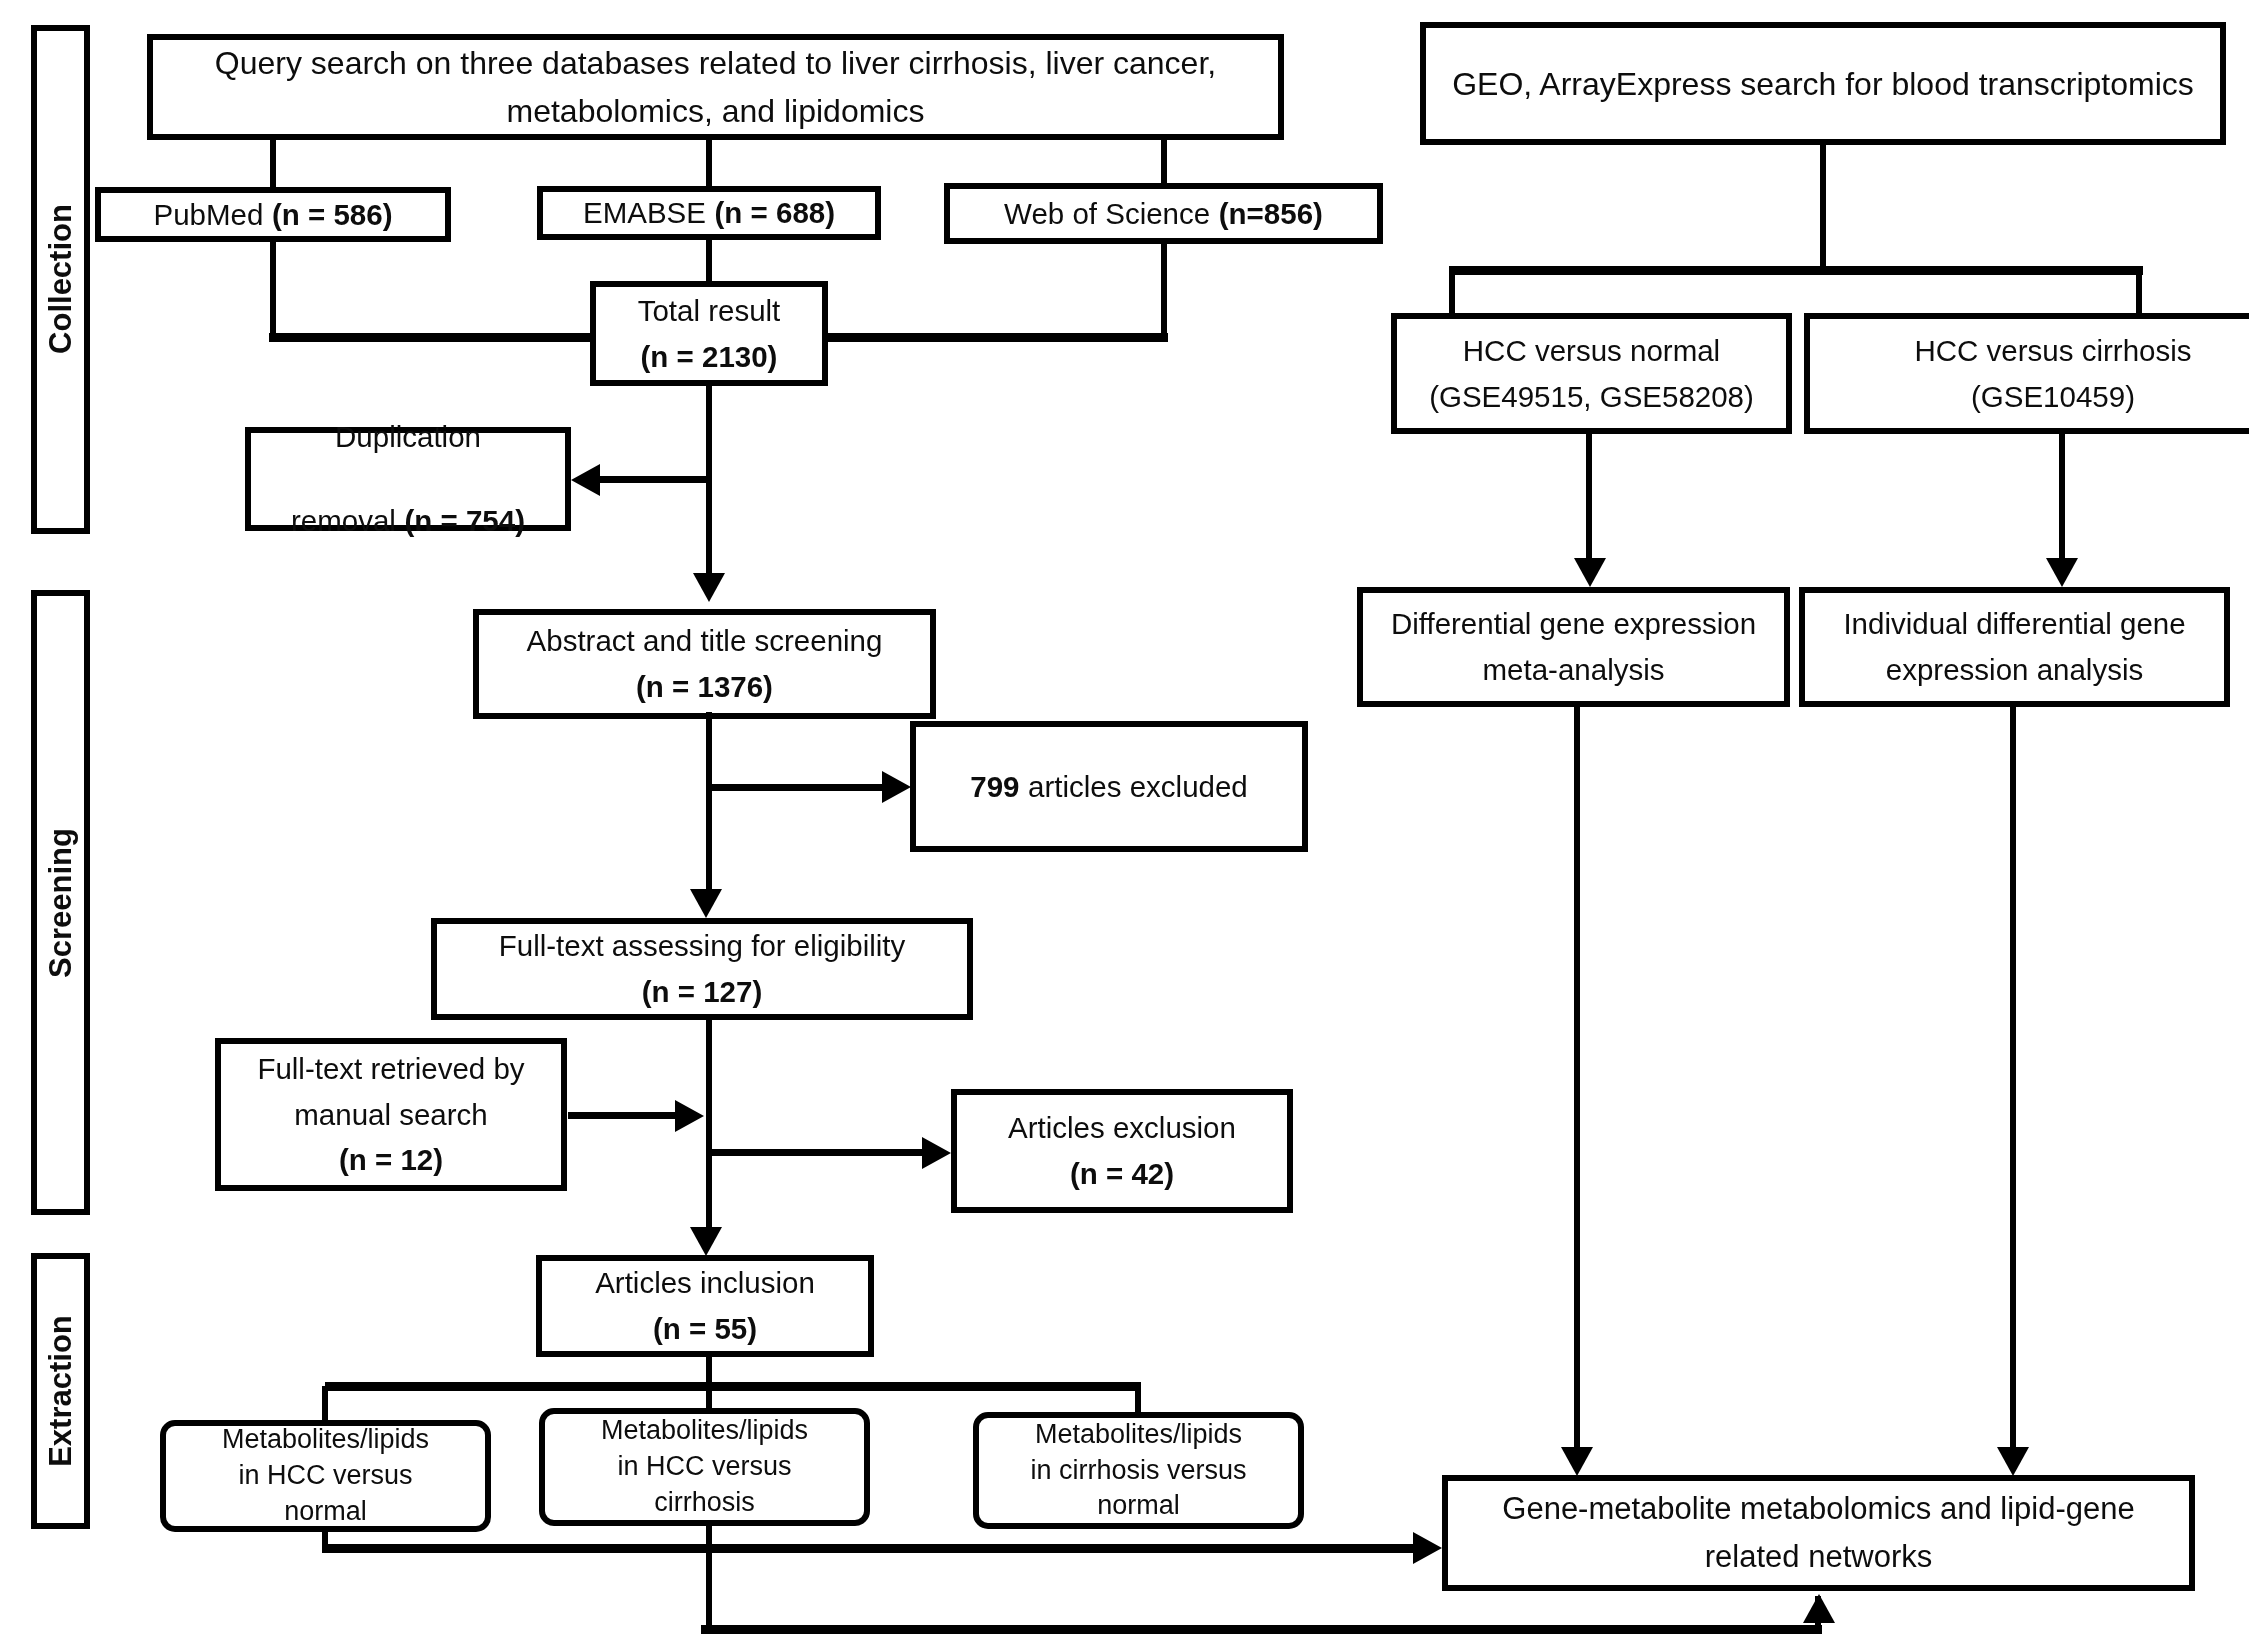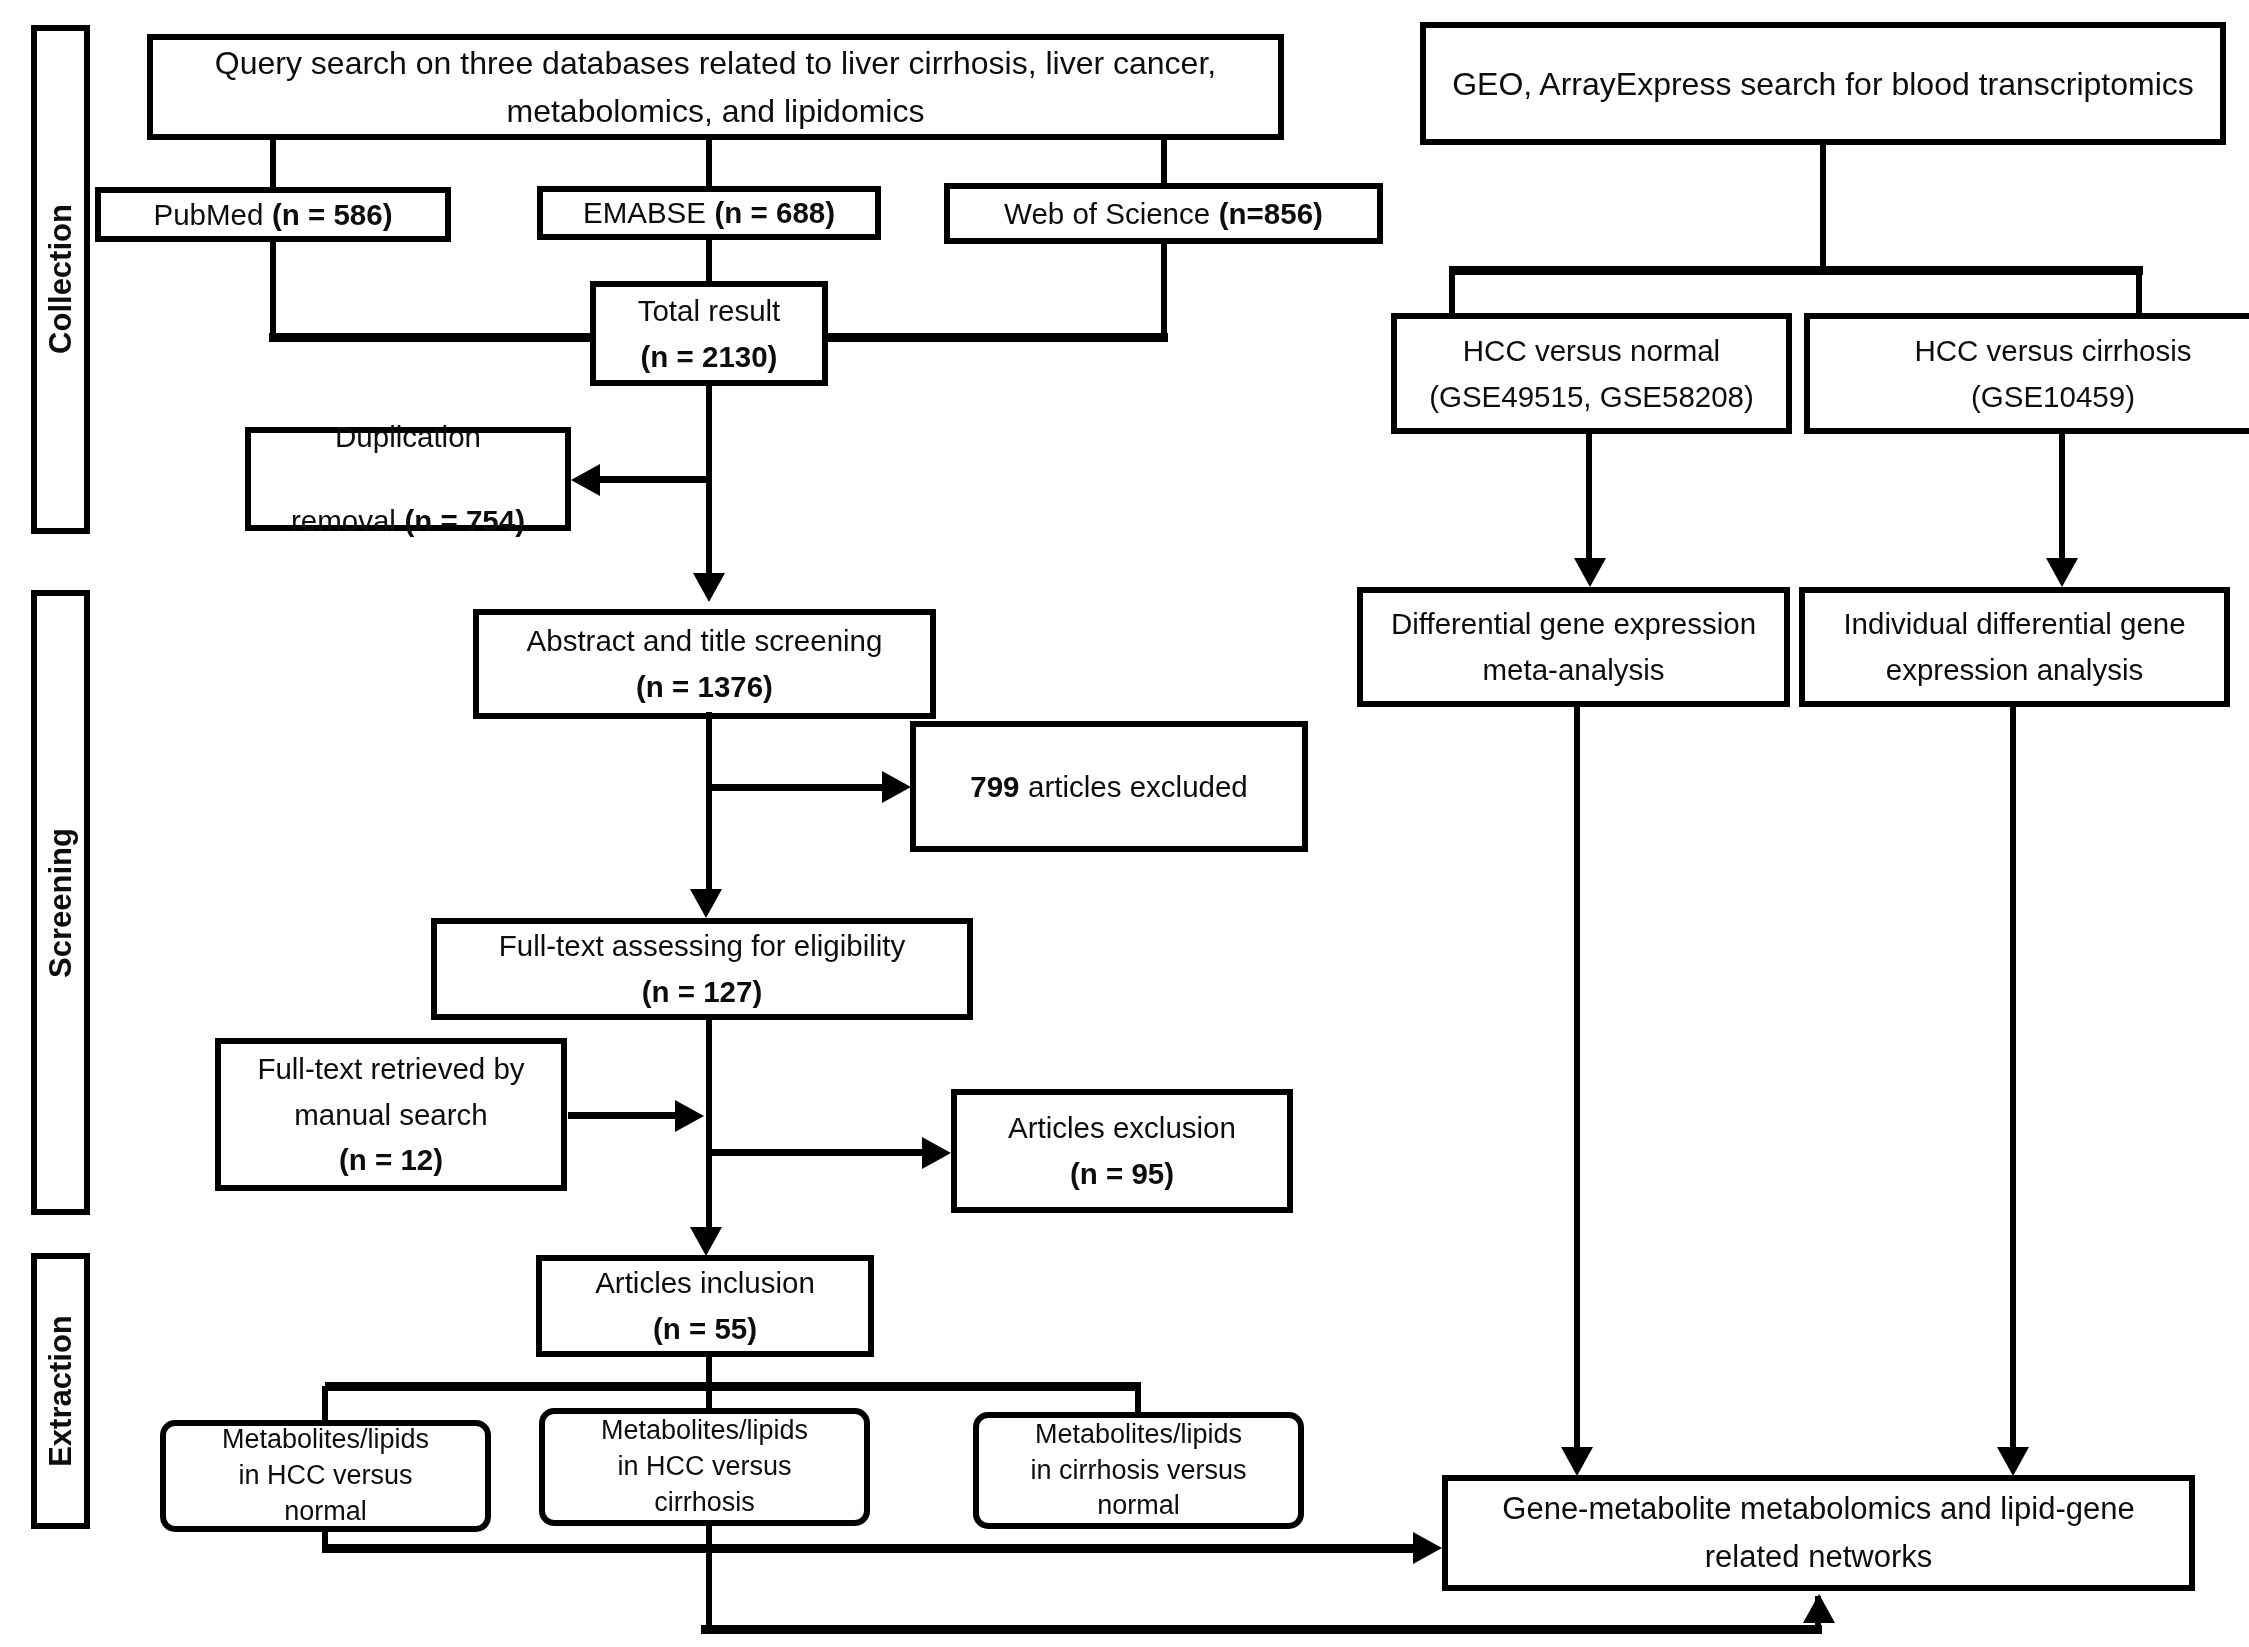--- a/index.html
+++ b/index.html
@@ -120,21 +120,21 @@
   </div>
 
   <div class="box" style="left:215px; top:1038px; width:352px; height:153px;">
     <div>Full-text retrieved by</div>
     <div>manual search</div>
     <div class="b">(n = 12)</div>
   </div>
 
   <div class="box" style="left:951px; top:1089px; width:342px; height:124px;">
     <div>Articles exclusion</div>
-    <div class="b">(n = 95)</div>
+    <div class="b">(n = 42)</div>
   </div>
 
   <div class="box" style="left:536px; top:1255px; width:338px; height:102px;align-items:center;">
     <div>Articles inclusion</div>
     <div class="b">(n = 55)</div>
   </div>
 
   <div class="box tight" style="left:160px; top:1420px; width:331px; height:112px;">
     <div>Metabolites/lipids</div>
     <div>in HCC versus</div>

